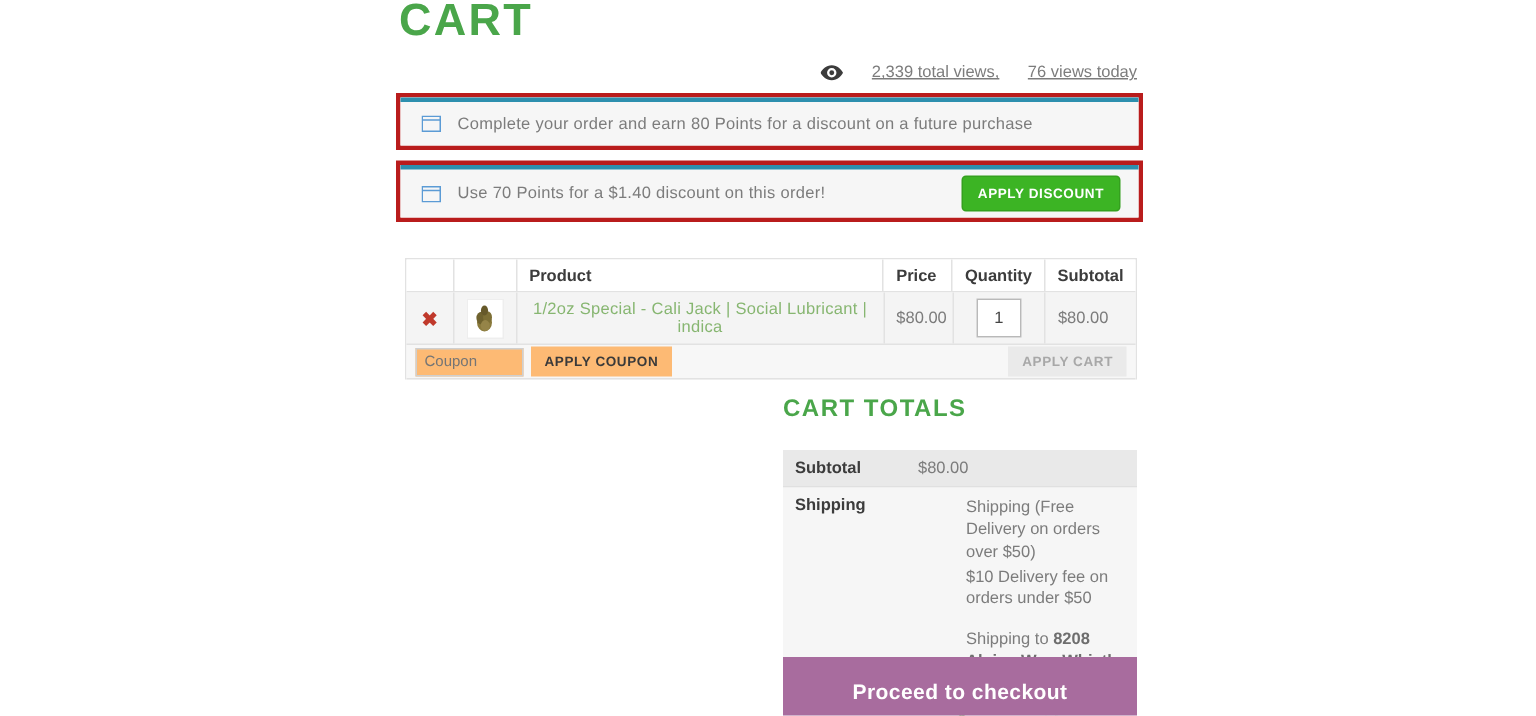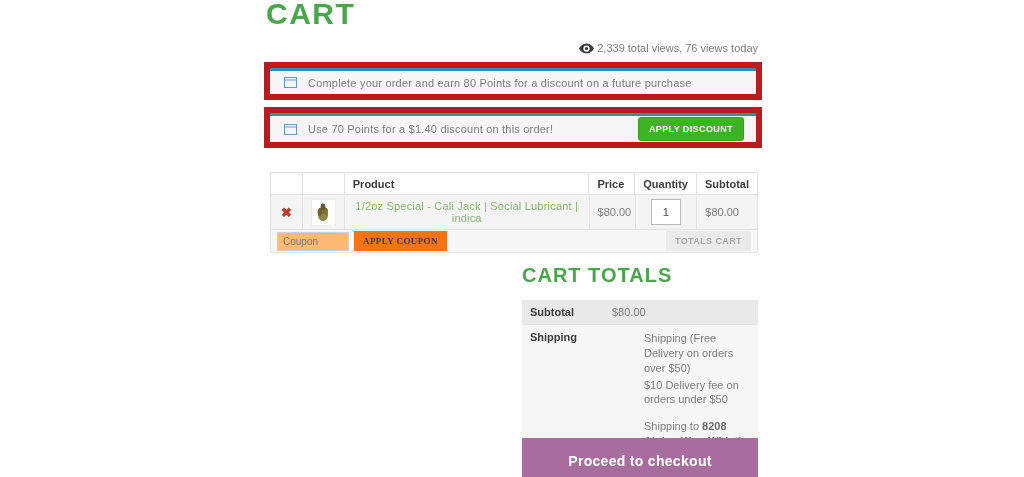--- a/index.html
+++ b/index.html
@@ -6,25 +6,25 @@
   html,body { width:1024px; height:477px; background:#ffffff; overflow:hidden;
     font-family:"Liberation Sans", sans-serif; position:relative; }
   .abs { position:absolute; }
 
   
   .page-title { left:266px; top:-3px; font-size:30px; font-weight:bold;
     color:#4aa64a; letter-spacing:1.5px; }
 
   
   .views { left:264px; top:42px; width:494px; text-align:right; font-size:11px;
-    color:#7c7c7c; display:flex; justify-content:flex-end; align-items:center; gap:3px; }
+    color:#7c7c7c; display:flex; justify-content:flex-end; align-items:center; gap:19px;text-decoration:underline; }
   .eye-icon svg { display:block; }
 
   
-  .annotation { border:6px solid #b91c1c; }
+  .annotation { border:3px solid #b91c1c; }
   .notice { background:#f6f6f6; border-top:3px solid #2d8fae; height:100%;
     display:flex; align-items:center; padding:0 12px 0 14px; gap:11px;
     font-size:11px; color:#7c7c7c; }
   .notice-1 { left:264px; top:62px; width:498px; height:38px; }
   .notice-2 { left:264px; top:107px; width:498px; height:41px; }
   .window-icon svg { display:block; }
   .notice-text { flex:1 1 auto; letter-spacing:.2px; }
   .apply-discount { background:#3cb424; color:#fff; font-weight:bold;
     font-size:9px; letter-spacing:.4px; border:1px solid #35a01f; border-radius:3px;
     padding:6px 10px; cursor:pointer; font-family:"Liberation Sans",sans-serif; }
@@ -49,29 +49,29 @@
     text-decoration:none; cursor:pointer; }
   .thumb { width:27px; height:27px; background:#ffffff; border:1px solid #eee;
     display:flex; align-items:center; justify-content:center; }
   .product-link { color:#87b671; text-decoration:none; cursor:pointer; letter-spacing:.2px;text-align:center; }
   .qty-input { width:30px; height:26px; border:1px solid #b9b9b9; text-align:center;
     font-size:11px; color:#444; background:#fff; font-family:"Liberation Sans",sans-serif; }
   .coupon-row { height:23px; background:#f7f7f7; display:flex; align-items:center;
     border-bottom:1px solid #e2e2e2; padding:0 6px; }
   .coupon-input { width:72px; height:19px; border:1px solid #cfcfcf; background:#fdba74;
     font-size:10px; padding:0 5px; color:#555; font-family:Liberation Sans, sans-serif; }
-  .apply-coupon { margin-left:5px; background:#f97316; border:none; color:#3a3a3a;
+  .apply-coupon { margin-left:5px; background:#fdba74; border:none; color:#3a3a3a;
     font-weight:bold; font-size:9px; letter-spacing:.4px; padding:5px 9px;
-    cursor:pointer; font-family:Liberation Serif, serif; }
+    cursor:pointer; font-family:Liberation Sans, sans-serif; }
   .update-cart { margin-left:auto; background:#eaeaea; border:none; color:#a8a8a8;
     font-weight:bold; font-size:9px; letter-spacing:.4px; padding:5px 9px;
     cursor:not-allowed; font-family:"Liberation Sans",sans-serif; }
 
   
-  .totals-title { left:522px; top:264px; font-size:20px; font-weight:bold;
+  .totals-title { left:522px; top:264px; font-size:16px; font-weight:bold;
     color:#4aa64a; letter-spacing:1px; }
   .totals-table { left:522px; top:300px; width:236px; font-size:11px; }
   .t-row { display:flex; border-bottom:1px solid #e0e0e0; }
   .t-label { width:88px; padding:6px 8px; font-weight:bold; color:#3c3c3c; flex:none; }
   .t-value { flex:1; padding:6px 4px 6px 2px; color:#7c7c7c; }
   .t-subtotal, .t-total { background:#e9e9e9; }
   .t-shipping { background:#f6f6f6; }
   .ship-line { margin-bottom:2px; line-height:1.35;margin-left:32px; }
   .ship-gap { height:10px; }
   .addr-strong { font-weight:bold; color:#6e6e6e; }
@@ -154,21 +154,21 @@
     </div>
     <div class="cell c-price">$80.00</div>
     <div class="cell c-qty">
       <input class="qty-input" type="text" value="1" style="">
     </div>
     <div class="cell c-sub">$80.00</div>
   </div>
   <div class="coupon-row">
     <input class="coupon-input" type="text" placeholder="Coupon" style="">
     <button class="apply-coupon">APPLY COUPON</button>
-    <button class="update-cart">TOTALS CART</button>
+    <button class="update-cart">APPLY CART</button>
   </div>
 </div>
 
 <h2 class="abs totals-title">CART TOTALS</h2>
 
 <div class="abs totals-table">
   <div class="t-row t-subtotal">
     <div class="t-label">Subtotal</div>
     <div class="t-value">$80.00</div>
   </div>

